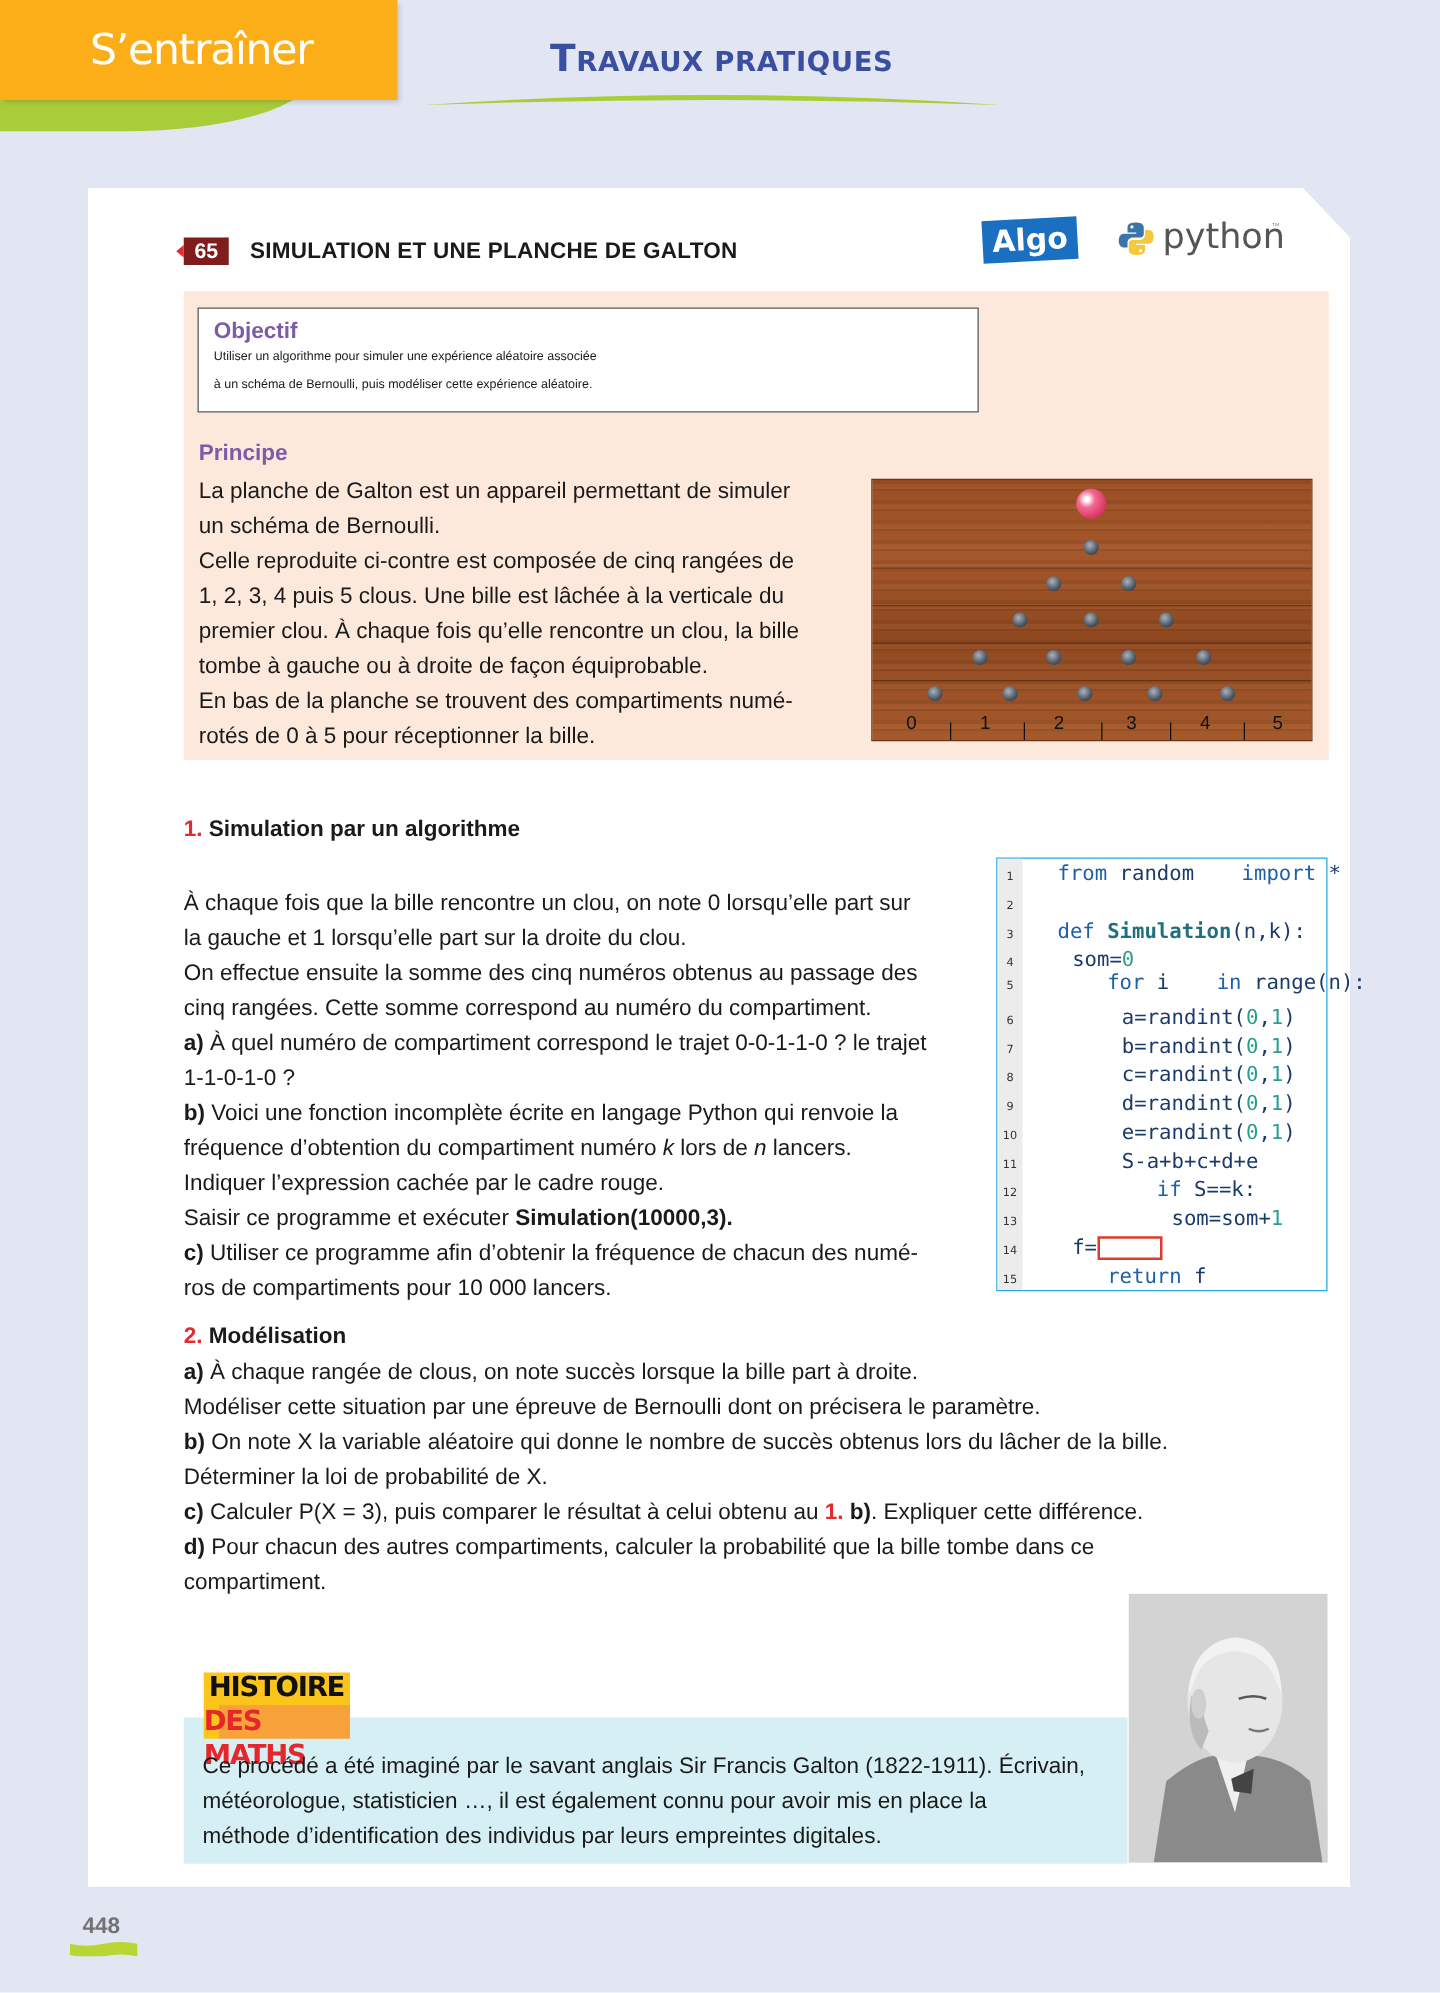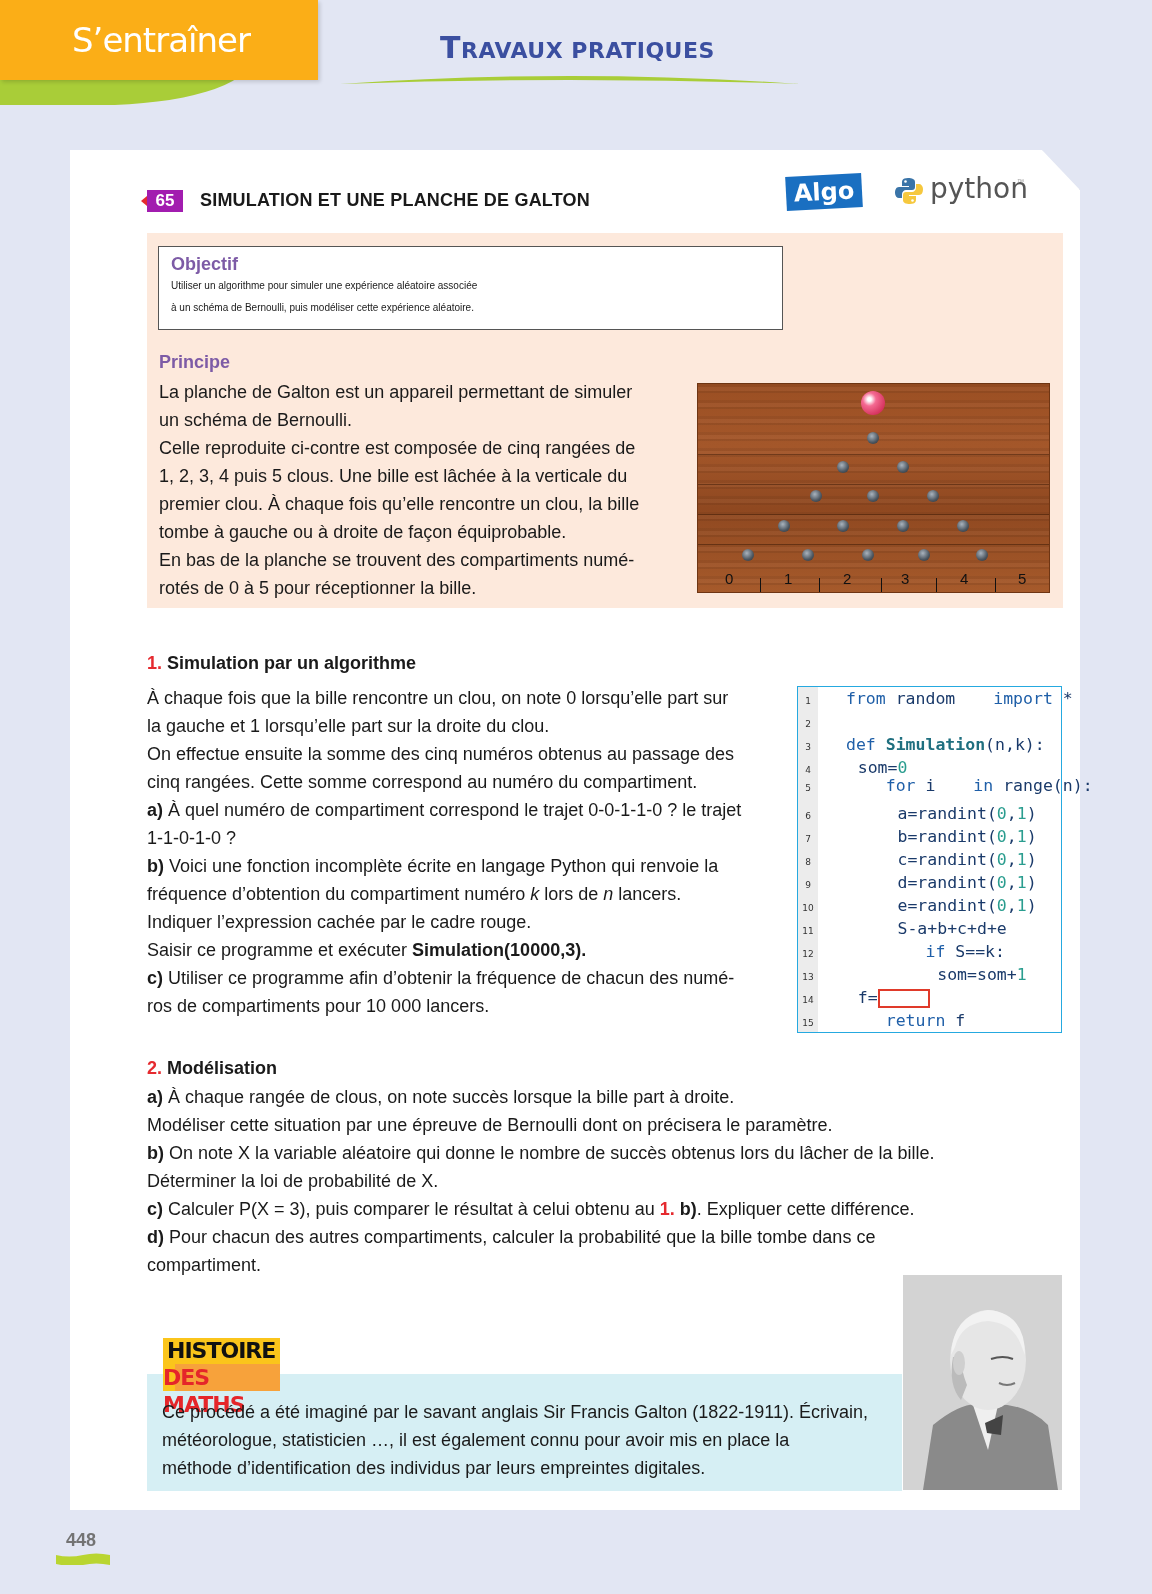--- a/index.html
+++ b/index.html
@@ -34,21 +34,21 @@
       position:absolute; left:340px; top:72px; width:460px; height:14px;
     }
     
     .card {
       position:absolute; left:70px; top:150px; width:1010px; height:1360px;
       background:#fff; box-shadow:2px 3px 6px rgba(0,0,0,0.2);
       clip-path:polygon(0 0, 972px 0, 1010px 40px, 1010px 100%, 0 100%);
     }
     .ex-num {
       position:absolute; left:147px; top:190px; width:36px; height:22px;
-      background:#a21caf; color:#fff; font-weight:bold; font-size:17px;
+      background:#7f1d1d; color:#fff; font-weight:bold; font-size:17px;
       text-align:center; line-height:22px;
     }
     .ex-num::before {
       content:""; position:absolute; left:-6px; top:6px; width:0; height:0;
       border-top:5px solid transparent; border-bottom:5px solid transparent;
       border-right:6px solid #e52a2f;
     }
     .ex-title {
       position:absolute; left:200px; top:190px; font-weight:bold; font-size:18px;
       color:#1a1a1a; letter-spacing:0.2px;
@@ -238,21 +238,21 @@
   <div class="tick" style="left:62px"></div>
   <div class="tick" style="left:121px"></div>
   <div class="tick" style="left:183px"></div>
   <div class="tick" style="left:238px"></div>
   <div class="tick" style="left:297px"></div>
 </div>
 
 <div class="sec-title" style="left:147px;top:653px;">
   <span class="n">1.</span> <span>Simulation par un algorithme</span>
 </div>
-<div class="body-text" style="left:147px;top:684px;width:640px;">
+<div class="body-text" style="left:147px;top:708px;width:640px;">
   <p>À chaque fois que la bille rencontre un clou, on note 0 lorsqu’elle part sur</p>
   <p>la gauche et 1 lorsqu’elle part sur la droite du clou.</p>
   <p>On effectue ensuite la somme des cinq numéros obtenus au passage des</p>
   <p>cinq rangées. Cette somme correspond au numéro du compartiment.</p>
   <p><b>a)</b><span> À quel numéro de compartiment correspond le trajet 0-0-1-1-0 ? le trajet</span></p>
   <p>1-1-0-1-0 ?</p>
   <p><b>b)</b><span> Voici une fonction incomplète écrite en langage Python qui renvoie la</span></p>
   <p><span>fréquence d’obtention du compartiment numéro </span><i>k</i><span> lors de </span><i>n</i><span> lancers.</span></p>
   <p>Indiquer l’expression cachée par le cadre rouge.</p>
   <p><span>Saisir ce programme et exécuter </span><b>Simulation(10000,3).</b></p>

